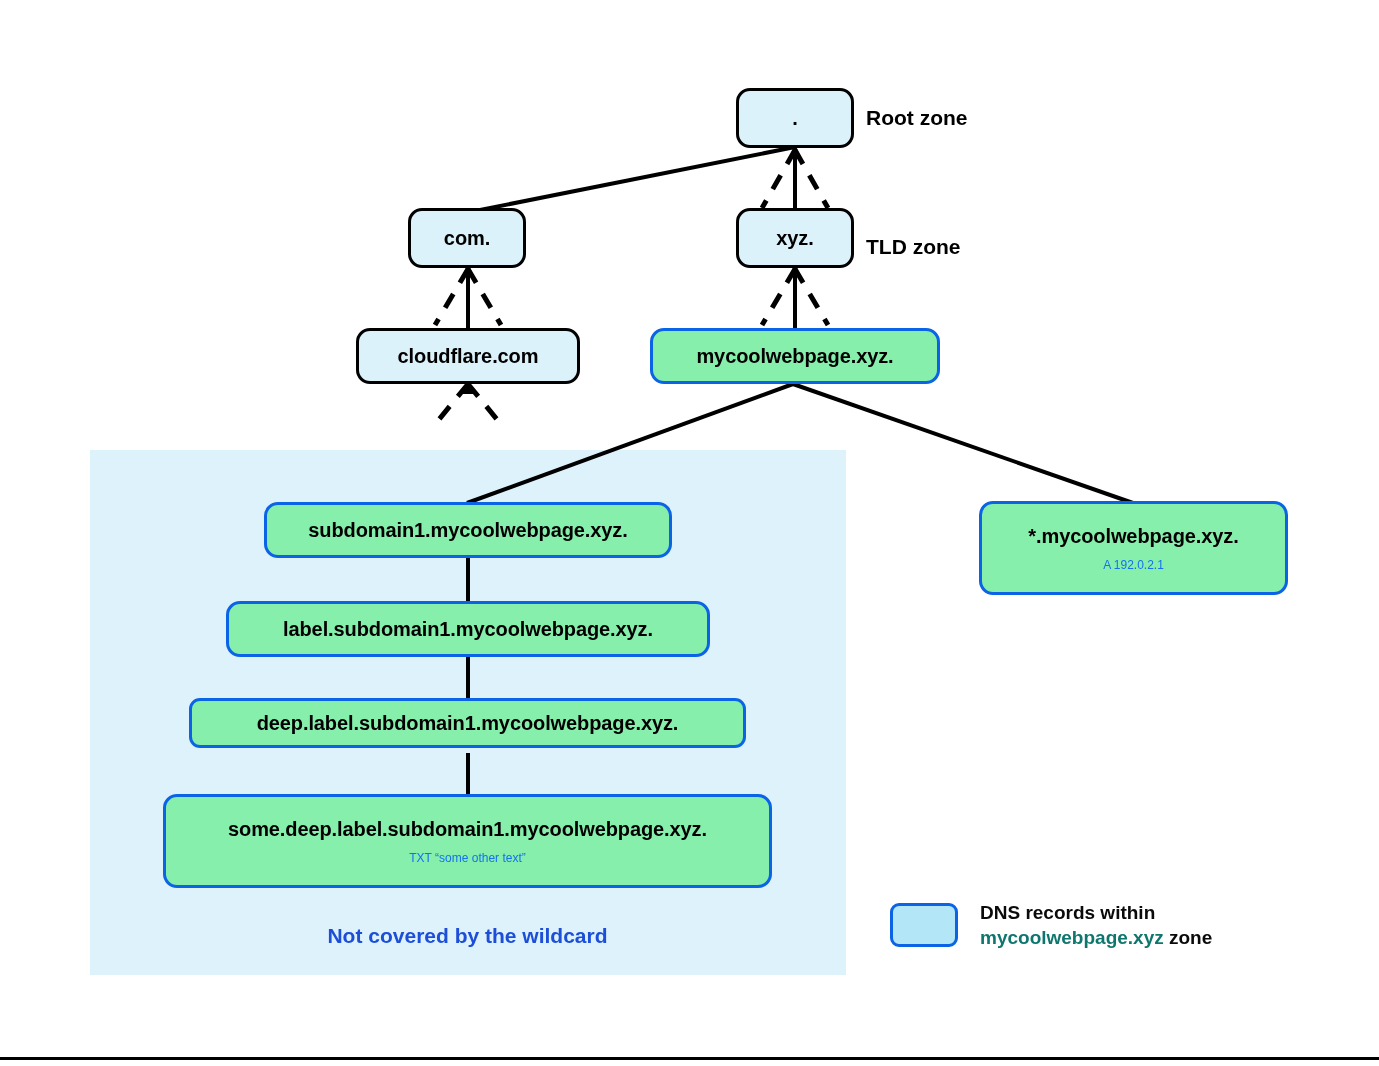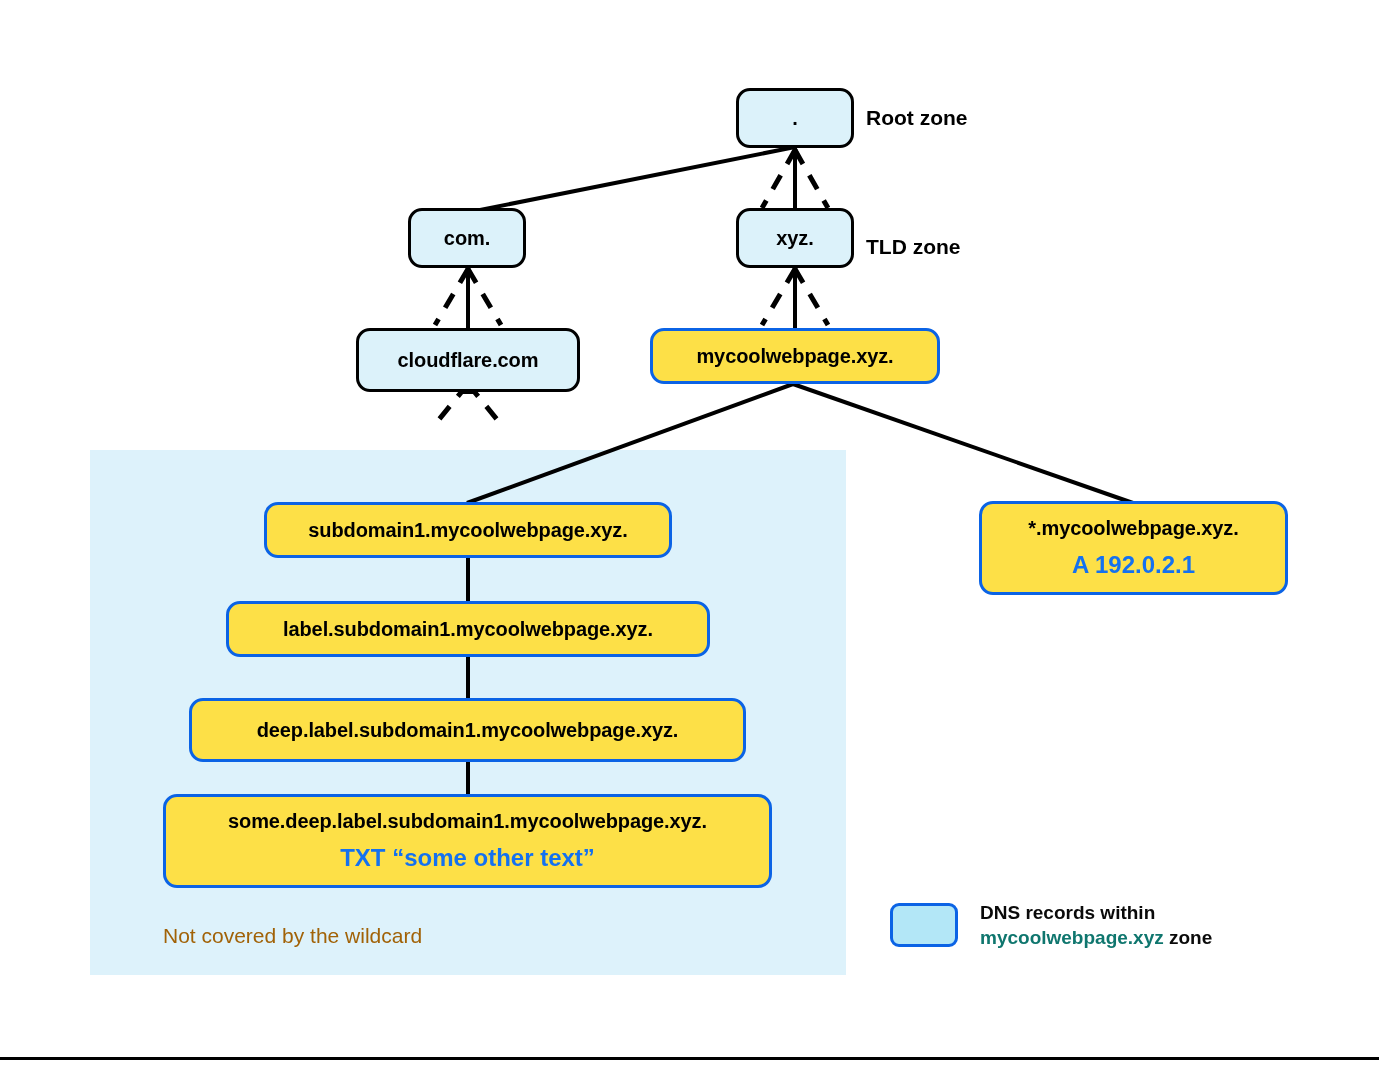--- a/index.html
+++ b/index.html
@@ -38,49 +38,49 @@
     justify-content: center;
     border-radius: 14px;
     text-align: center;
     line-height: 1.25;
   }
   .node.plain {
     background: #dcf2fa;
     border: 3px solid #000000;
   }
   .node.inzone {
-    background: #fde047;
+    background: #86efac;
     border: 3px solid #0b63e5;
   }
   .node .title {
     color: #000000;
     font-weight: bold;
     font-size: 20px;
     letter-spacing: -0.1px;
   }
   .node .record {
     color: #1471f0;
-    font-weight: bold;
-    font-size: 24px;
+    font-weight: normal;
+    font-size: 12px;
     margin-top: 9px;
   }
   .side-label {
     position: absolute;
     color: #000000;
     font-weight: bold;
     font-size: 21px;
     white-space: nowrap;
   }
   .panel-note {
     position: absolute;
-    color: #a16207;
-    font-weight: normal;
+    color: #1d4ed8;
+    font-weight: bold;
     font-size: 21px;
     white-space: nowrap;
-    text-align: left;
+    text-align: center;
   }
   .legend {
     position: absolute;
     display: flex;
     align-items: center;
   }
   .legend-swatch {
     width: 68px;
     height: 44px;
     border-radius: 9px;
@@ -155,42 +155,42 @@
 
   <div class="node plain" style="left:408px; top:208px; width:118px; height:60px;">
     <span class="title">com.</span>
   </div>
 
   <div class="node plain" style="left:736px; top:208px; width:118px; height:60px;">
     <span class="title">xyz.</span>
   </div>
   <div class="side-label" style="left:866px; top:235px;">TLD zone</div>
 
-  <div class="node plain" style="left:356px; top:328px; width:224px; height:64px;">
+  <div class="node plain" style="left:356px; top:328px; width:224px; height:56px;">
     <span class="title">cloudflare.com</span>
   </div>
 
   <div class="node inzone" style="left:650px; top:328px; width:290px; height:56px;">
     <span class="title">mycoolwebpage.xyz.</span>
   </div>
 
   <div class="node inzone" style="left:979px; top:501px; width:309px; height:94px;">
     <span class="title">*.mycoolwebpage.xyz.</span>
     <span class="record">A 192.0.2.1</span>
   </div>
 
   <div class="node inzone" style="left:264px; top:502px; width:408px; height:56px;">
     <span class="title">subdomain1.mycoolwebpage.xyz.</span>
   </div>
 
   <div class="node inzone" style="left:226px; top:601px; width:484px; height:56px;">
     <span class="title">label.subdomain1.mycoolwebpage.xyz.</span>
   </div>
 
-  <div class="node inzone" style="left:189px; top:698px; width:557px; height:64px;">
+  <div class="node inzone" style="left:189px; top:698px; width:557px; height:50px;border-radius:11px;">
     <span class="title">deep.label.subdomain1.mycoolwebpage.xyz.</span>
   </div>
 
   <div class="node inzone" style="left:163px; top:794px; width:609px; height:94px;">
     <span class="title">some.deep.label.subdomain1.mycoolwebpage.xyz.</span>
     <span class="record">TXT “some other text”</span>
   </div>
 
   <div class="panel-note" style="left:163px; top:924px; width:609px;">Not covered by the wildcard</div>
 

